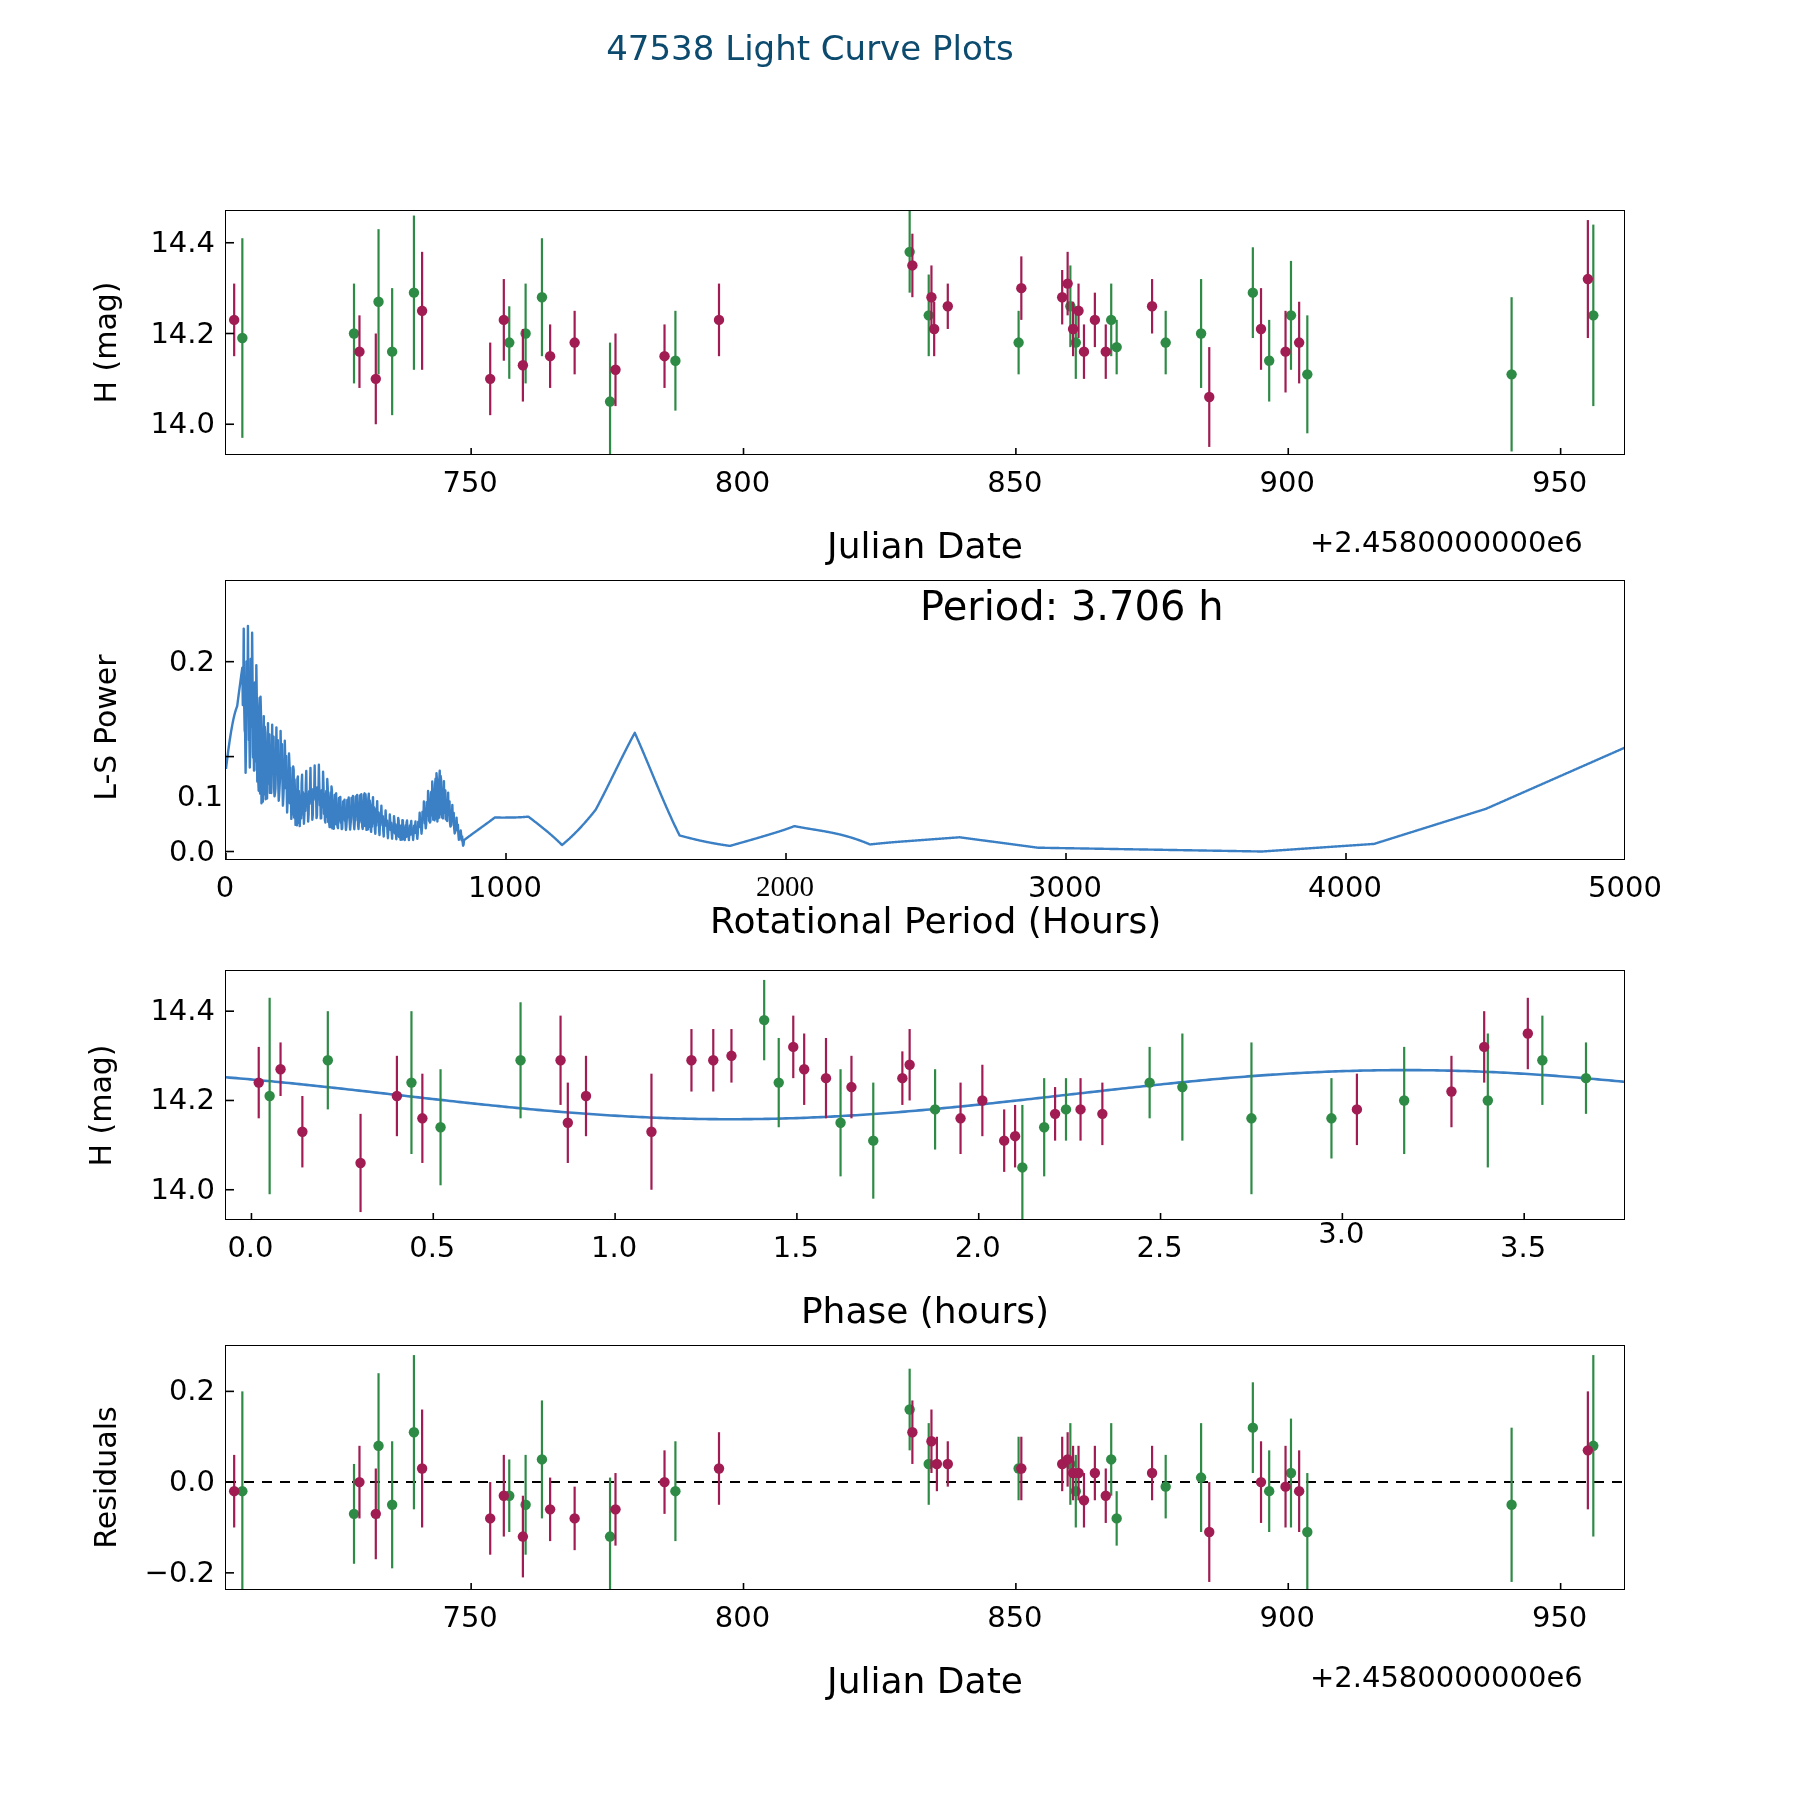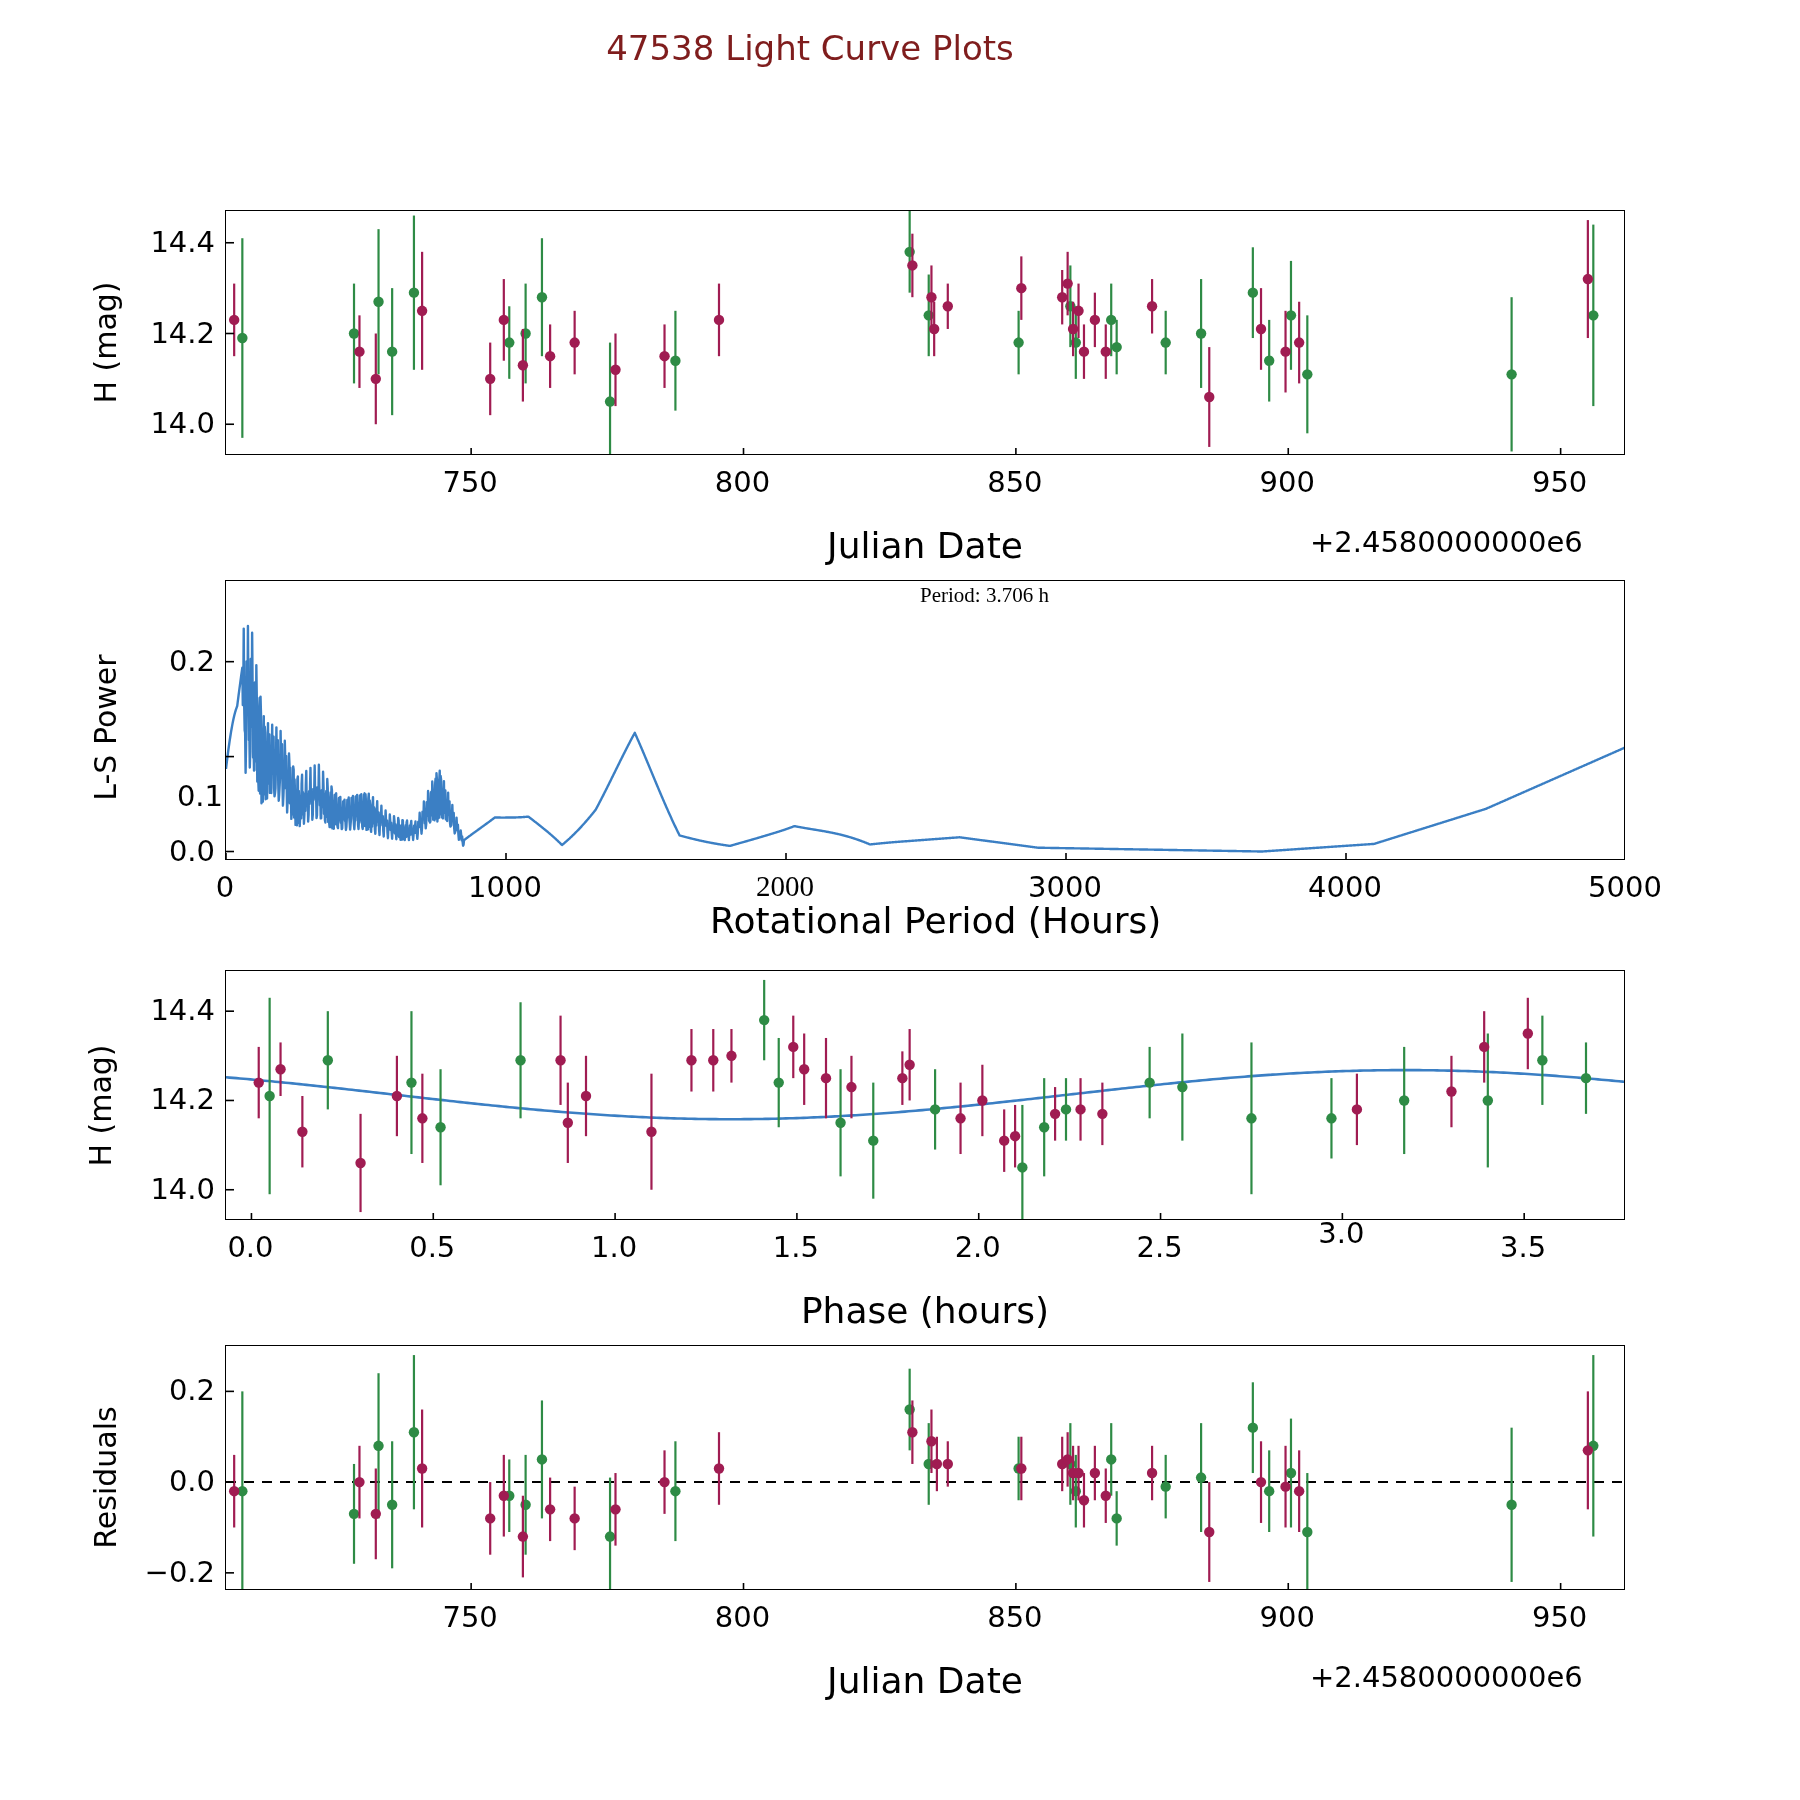--- a/index.html
+++ b/index.html
@@ -19,21 +19,21 @@
     width: 1800px;
     height: 1800px;
   }
   #fig-title {
     position: absolute;
     top: 28px;
     left: 0;
     width: 1620px;
     text-align: center;
     font-size: 34px;
-    color: #7f1d1d;
+    color: #0c4a6e;
   }
   .panel {
     position: absolute;
   }
   .axes-frame {
     position: absolute;
     border: 1.6px solid #000;
     box-sizing: border-box;
     background: #fff;
     overflow: hidden;
@@ -65,23 +65,22 @@
   }
   .tick-label-y {
     position: absolute;
     font-size: 29px;
     text-align: right;
     white-space: nowrap;
     transform: translateY(-50%);
   }
   .annot {
     position: absolute;
-    font-size: 21px;
+    font-size: 40px;
     white-space: nowrap;
-    font-family: Liberation Serif, serif;
   }
   svg { display: block; }
 </style>
 </head>
 <body>
 
 <div id="figure">
 
   <div id="fig-title">47538 Light Curve Plots</div>
 

